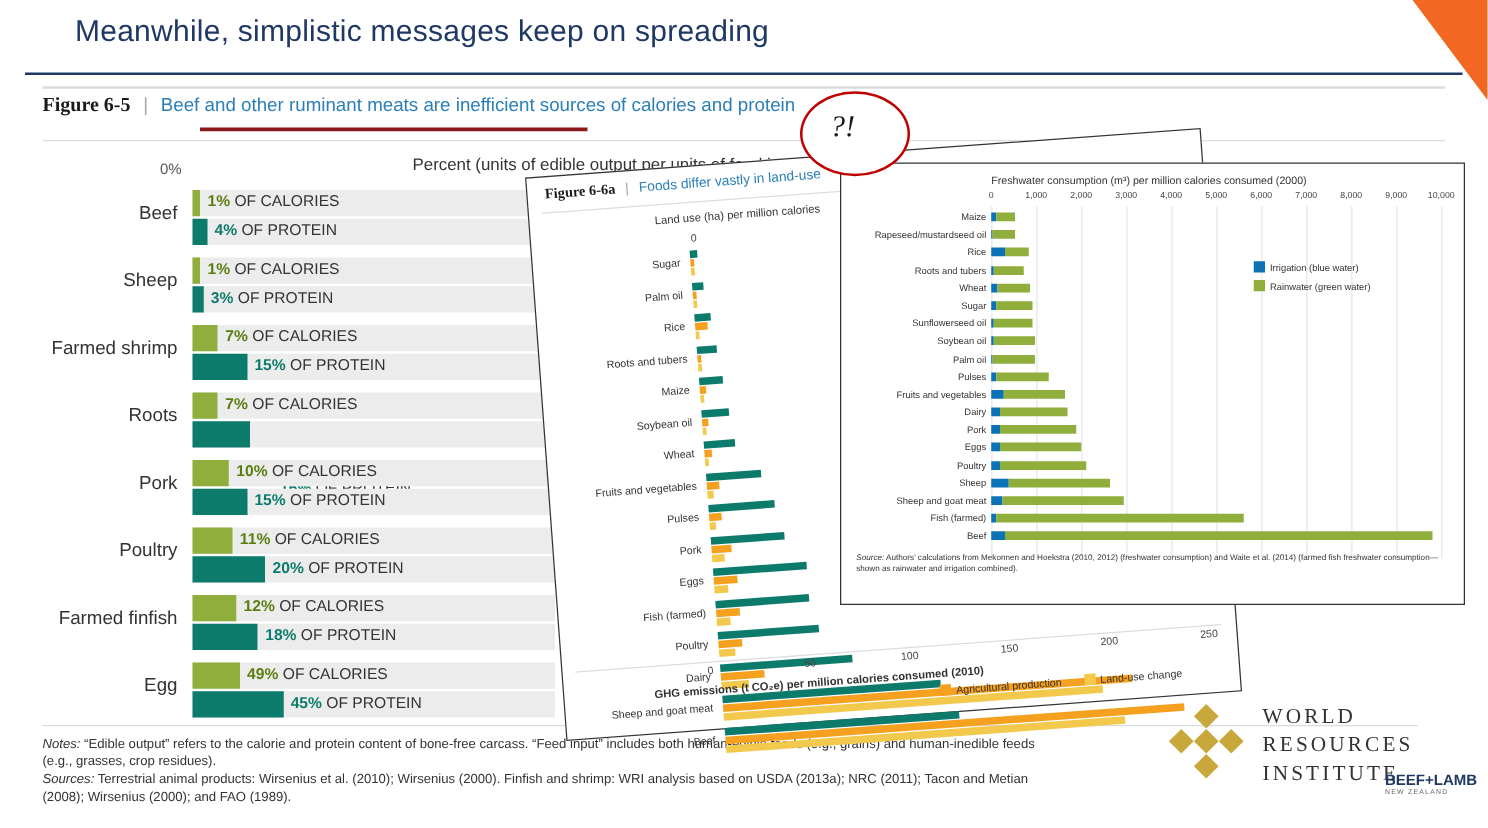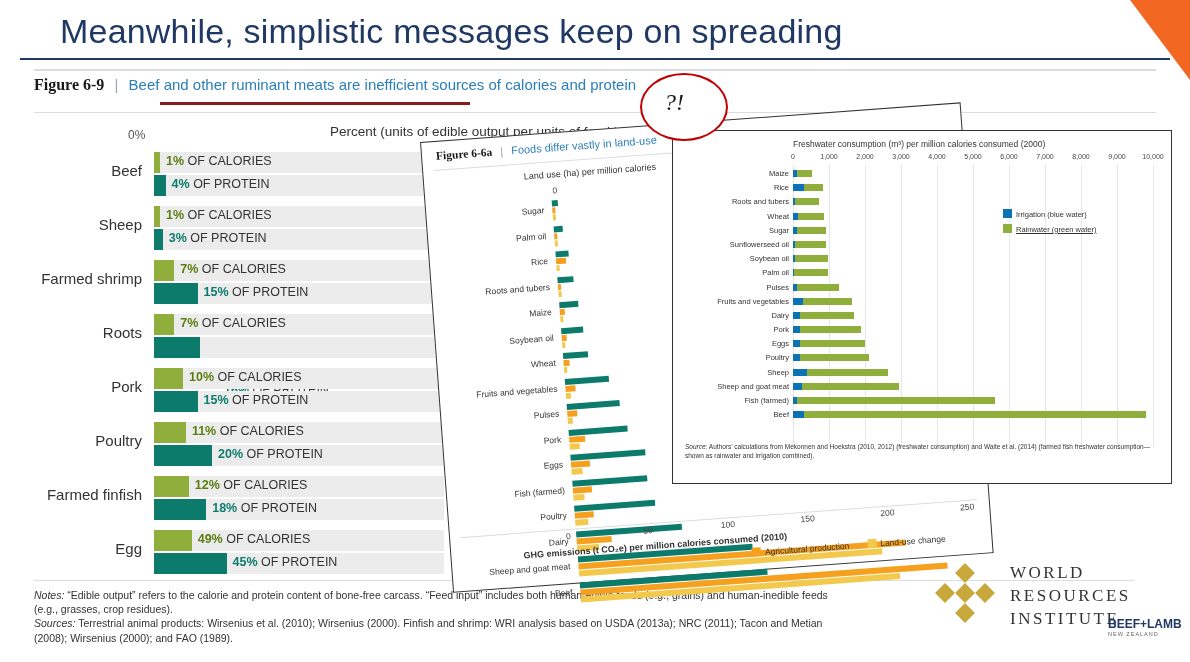--- a/index.html
+++ b/index.html
@@ -1,19 +1,19 @@
 <!DOCTYPE html>
 <html><head>
 <meta charset="utf-8">
 <style>
   html,body{margin:0;padding:0;}
   body{width:1190px;height:662px;background:#ffffff;font-family:"Liberation Sans",sans-serif;overflow:hidden;position:relative;}
 
   
-  .slide-title{position:absolute;left:60px;top:12px;font-size:34px;color:#1f3864;font-family:"Liberation Sans",sans-serif;letter-spacing:0.2px;}
+  .slide-title{position:absolute;left:60px;top:12px;font-size:24px;color:#1f3864;font-family:"Liberation Sans",sans-serif;letter-spacing:0.2px;}
   .title-rule{position:absolute;left:20px;top:58px;width:1150px;height:2px;background:#1f3864;}
 
   .corner-triangle{position:absolute;right:0;top:0;width:0;height:0;border-top:80px solid #f26722;border-left:60px solid transparent;}
 
   
   .fig-frame{position:absolute;left:20px;top:68px;width:1150px;height:580px;background:#ffffff;}
   .fig-header{position:absolute;left:14px;top:8px;font-size:15px;color:#2b5f8e;}
   .fig-header .fignum{color:#1a1a1a;font-family:"Liberation Serif",serif;font-size:16px;font-weight:bold;}
   .fig-header .sep{color:#9aa7b0;padding:0 6px;}
   .fig-header .figtitle{color:#2b7fb8;}
@@ -92,21 +92,21 @@
 </head>
 <body>
 
 <div class="corner-triangle"></div>
 <div class="slide-title">Meanwhile, simplistic messages keep on spreading</div>
 <div class="title-rule"></div>
 
 <div class="fig-frame">
   <div class="fig-rule-top"></div>
   <div class="fig-header">
-    <span class="fignum">Figure 6-9</span>
+    <span class="fignum">Figure 6-5</span>
     <span class="sep">|</span>
     <span class="figtitle">Beef and other ruminant meats are inefficient sources of calories and protein</span>
   </div>
   <div class="fig-underline"></div>
   <div class="fig-rule-mid"></div>
 </div>
 
 <div class="pct-zero">0%</div>
 <div class="pct-hundred">100%</div>
 <div class="axis-caption">Percent (units of edible output per units of feed input)</div>
@@ -341,20 +341,25 @@
       <span style="left: 360px;">10,000</span>
       <div style="position: absolute; top: 12px; left: 360px; width: 1px; height: 282px; background: rgb(228, 231, 234);"></div>
     </div>
   <div class="water-rows" id="water-rows">
       <div class="wrow">
         <div class="wlabel">Maize</div>
         <div class="wbar-blue" style="width: 4.32px;"></div>
         <div class="wbar-green" style="width: 14.4px; left: 116.32px;"></div>
       </div>
       <div class="wrow">
+        <div class="wlabel">Rapeseed/mustardseed oil</div>
+        <div class="wbar-blue" style="width: 1.44px;"></div>
+        <div class="wbar-green" style="width: 18px; left: 113.44px;"></div>
+      </div>
+      <div class="wrow">
         <div class="wlabel">Rice</div>
         <div class="wbar-blue" style="width: 10.8px;"></div>
         <div class="wbar-green" style="width: 18.72px; left: 122.8px;"></div>
       </div>
       <div class="wrow">
         <div class="wlabel">Roots and tubers</div>
         <div class="wbar-blue" style="width: 2.16px;"></div>
         <div class="wbar-green" style="width: 23.4px; left: 114.16px;"></div>
       </div>
       <div class="wrow">
@@ -428,21 +433,21 @@
         <div class="wbar-green" style="width: 198px; left: 116.32px;"></div>
       </div>
       <div class="wrow">
         <div class="wlabel">Beef</div>
         <div class="wbar-blue" style="width: 10.8px;"></div>
         <div class="wbar-green" style="width: 342px; left: 122.8px;"></div>
       </div>
     </div>
   <div class="water-legend" id="water-legend">
       <div style="margin-bottom: 5px;"><span class="lg-sw" style="background:#0b72b5"></span>Irrigation (blue water)</div>
-      <div style="margin-bottom: 5px; text-decoration: underline;"><span class="lg-sw" style="background:#8fae3b"></span>Rainwater (green water)</div>
+      <div style="margin-bottom: 5px;"><span class="lg-sw" style="background:#8fae3b"></span>Rainwater (green water)</div>
     </div>
   <div class="water-src">
     <i>Source:</i><span> Authors’ calculations from Mekonnen and Hoekstra (2010, 2012) (freshwater consumption) and Waite et al. (2014) (farmed fish freshwater consumption—shown as rainwater and irrigation combined).</span>
   </div>
 </div>
 
 <div class="callout">
   <span>?!</span>
 </div>
 

